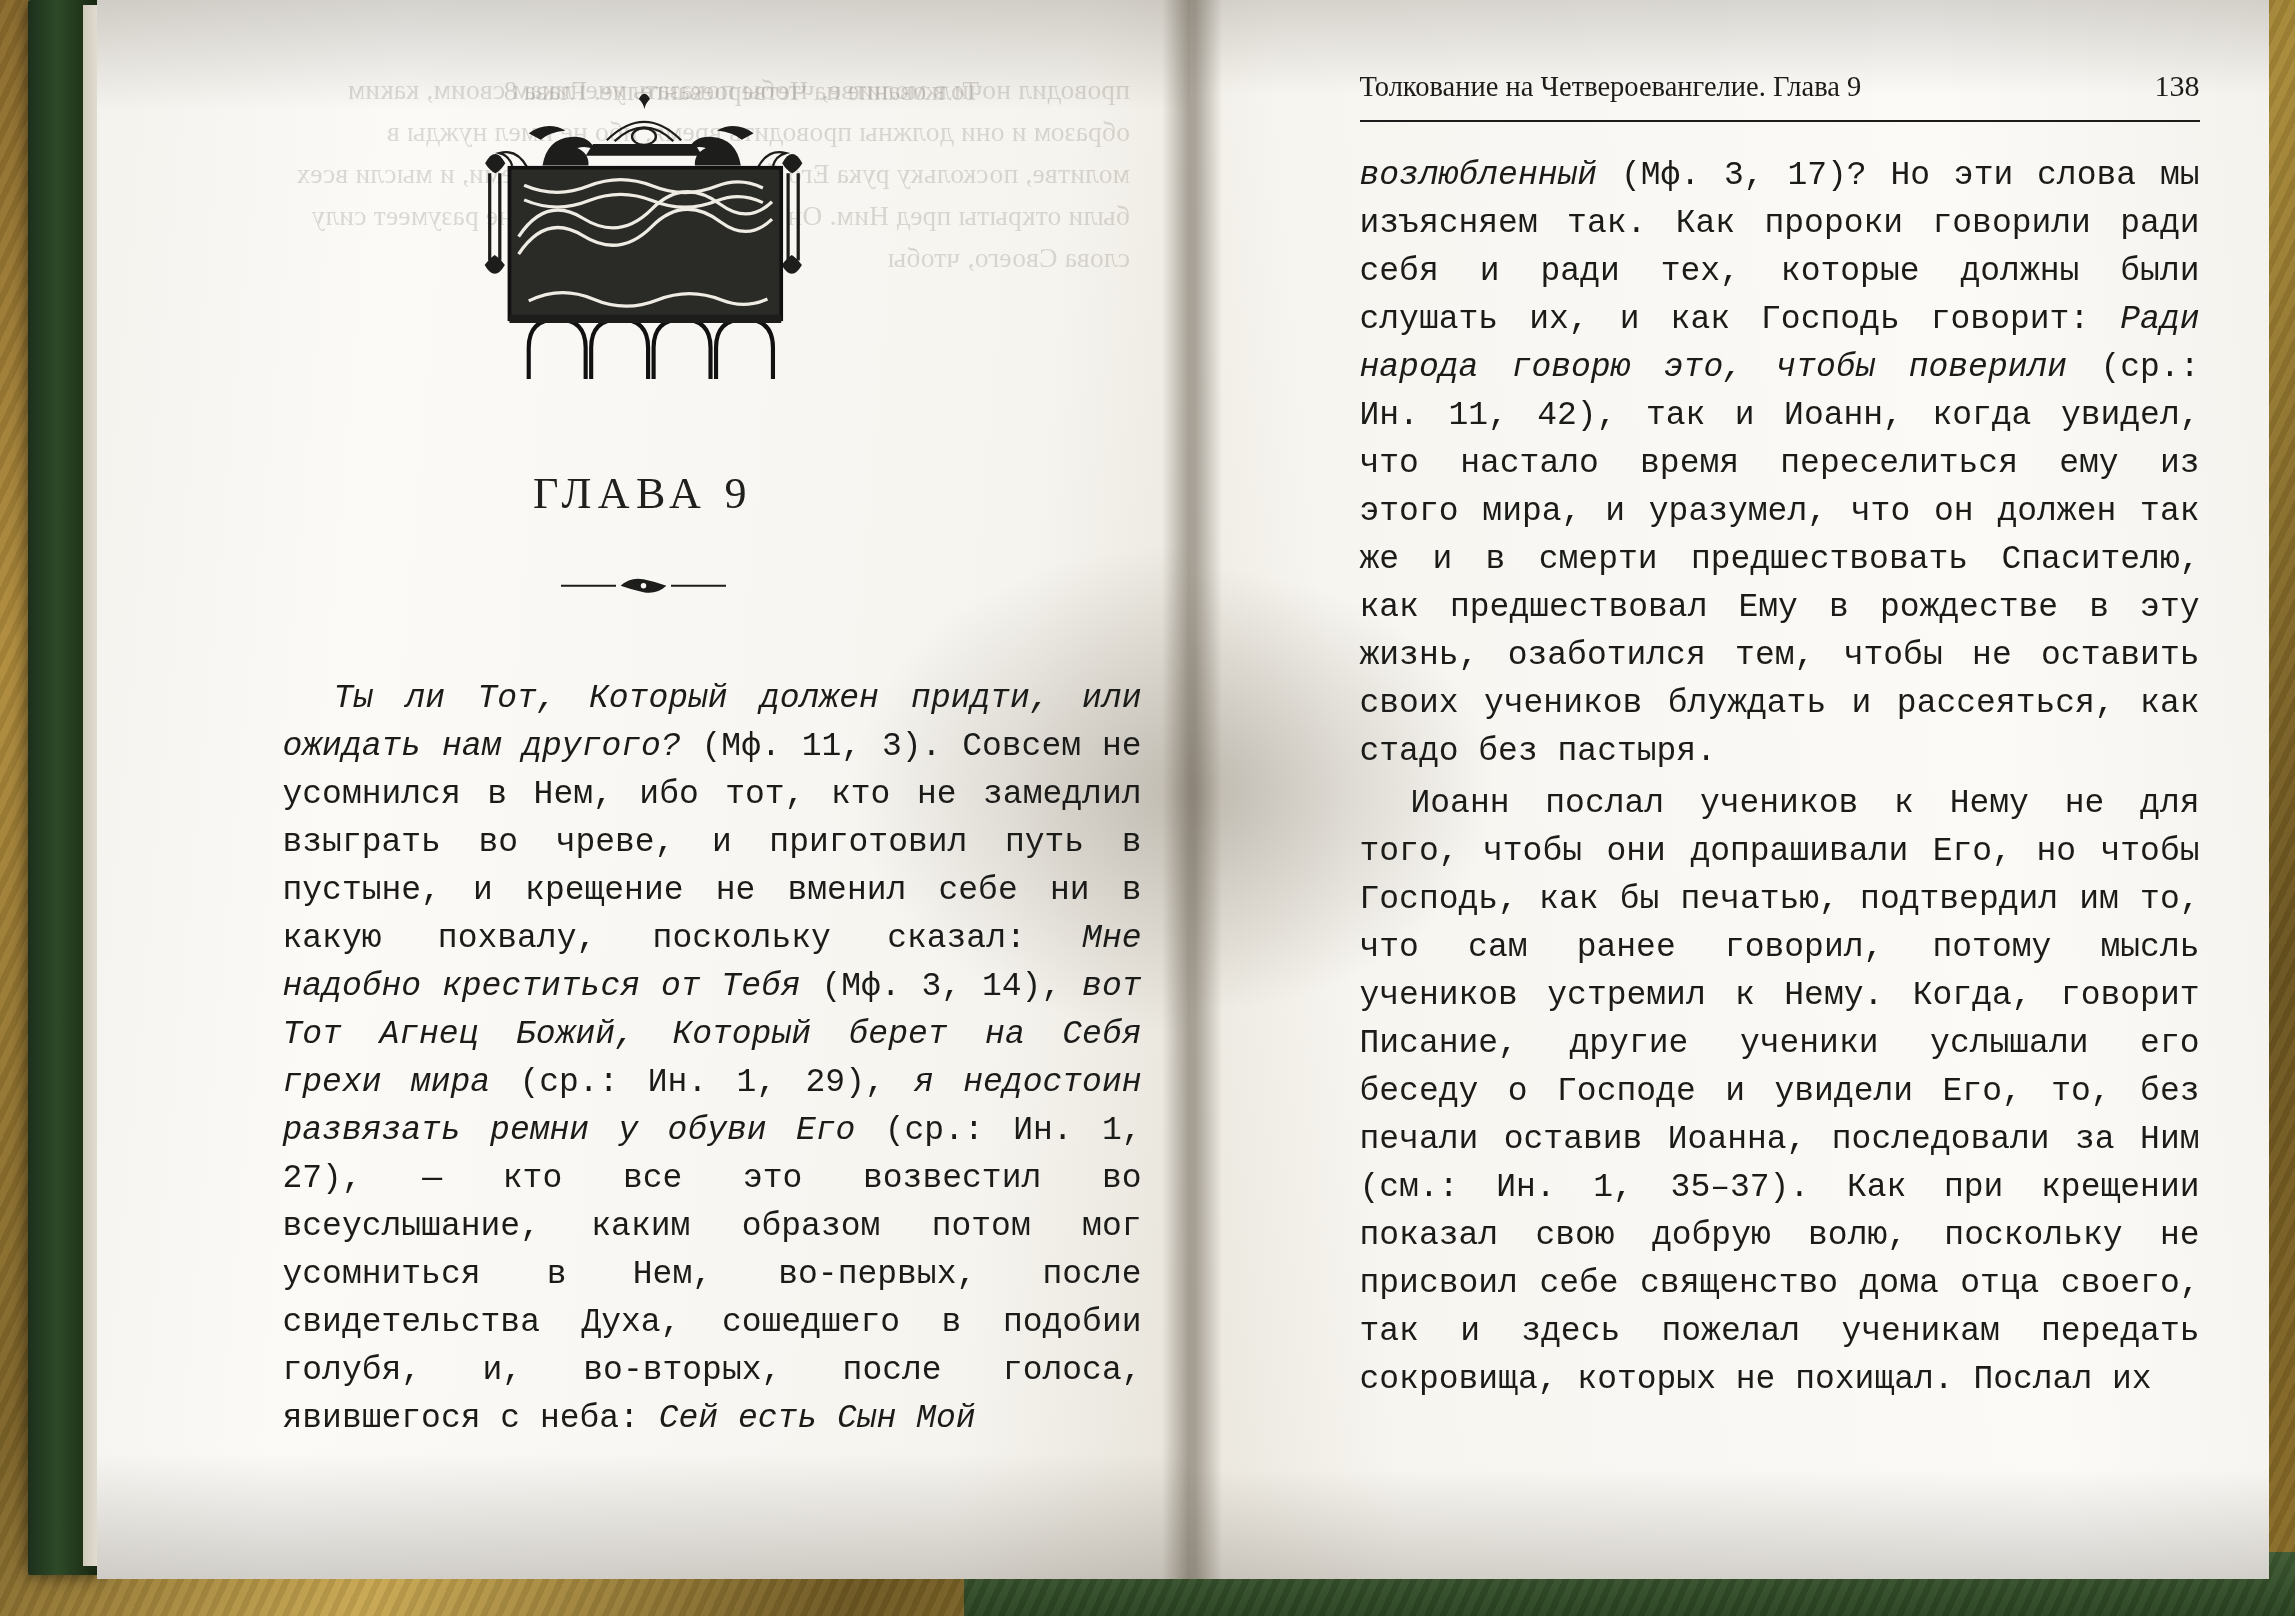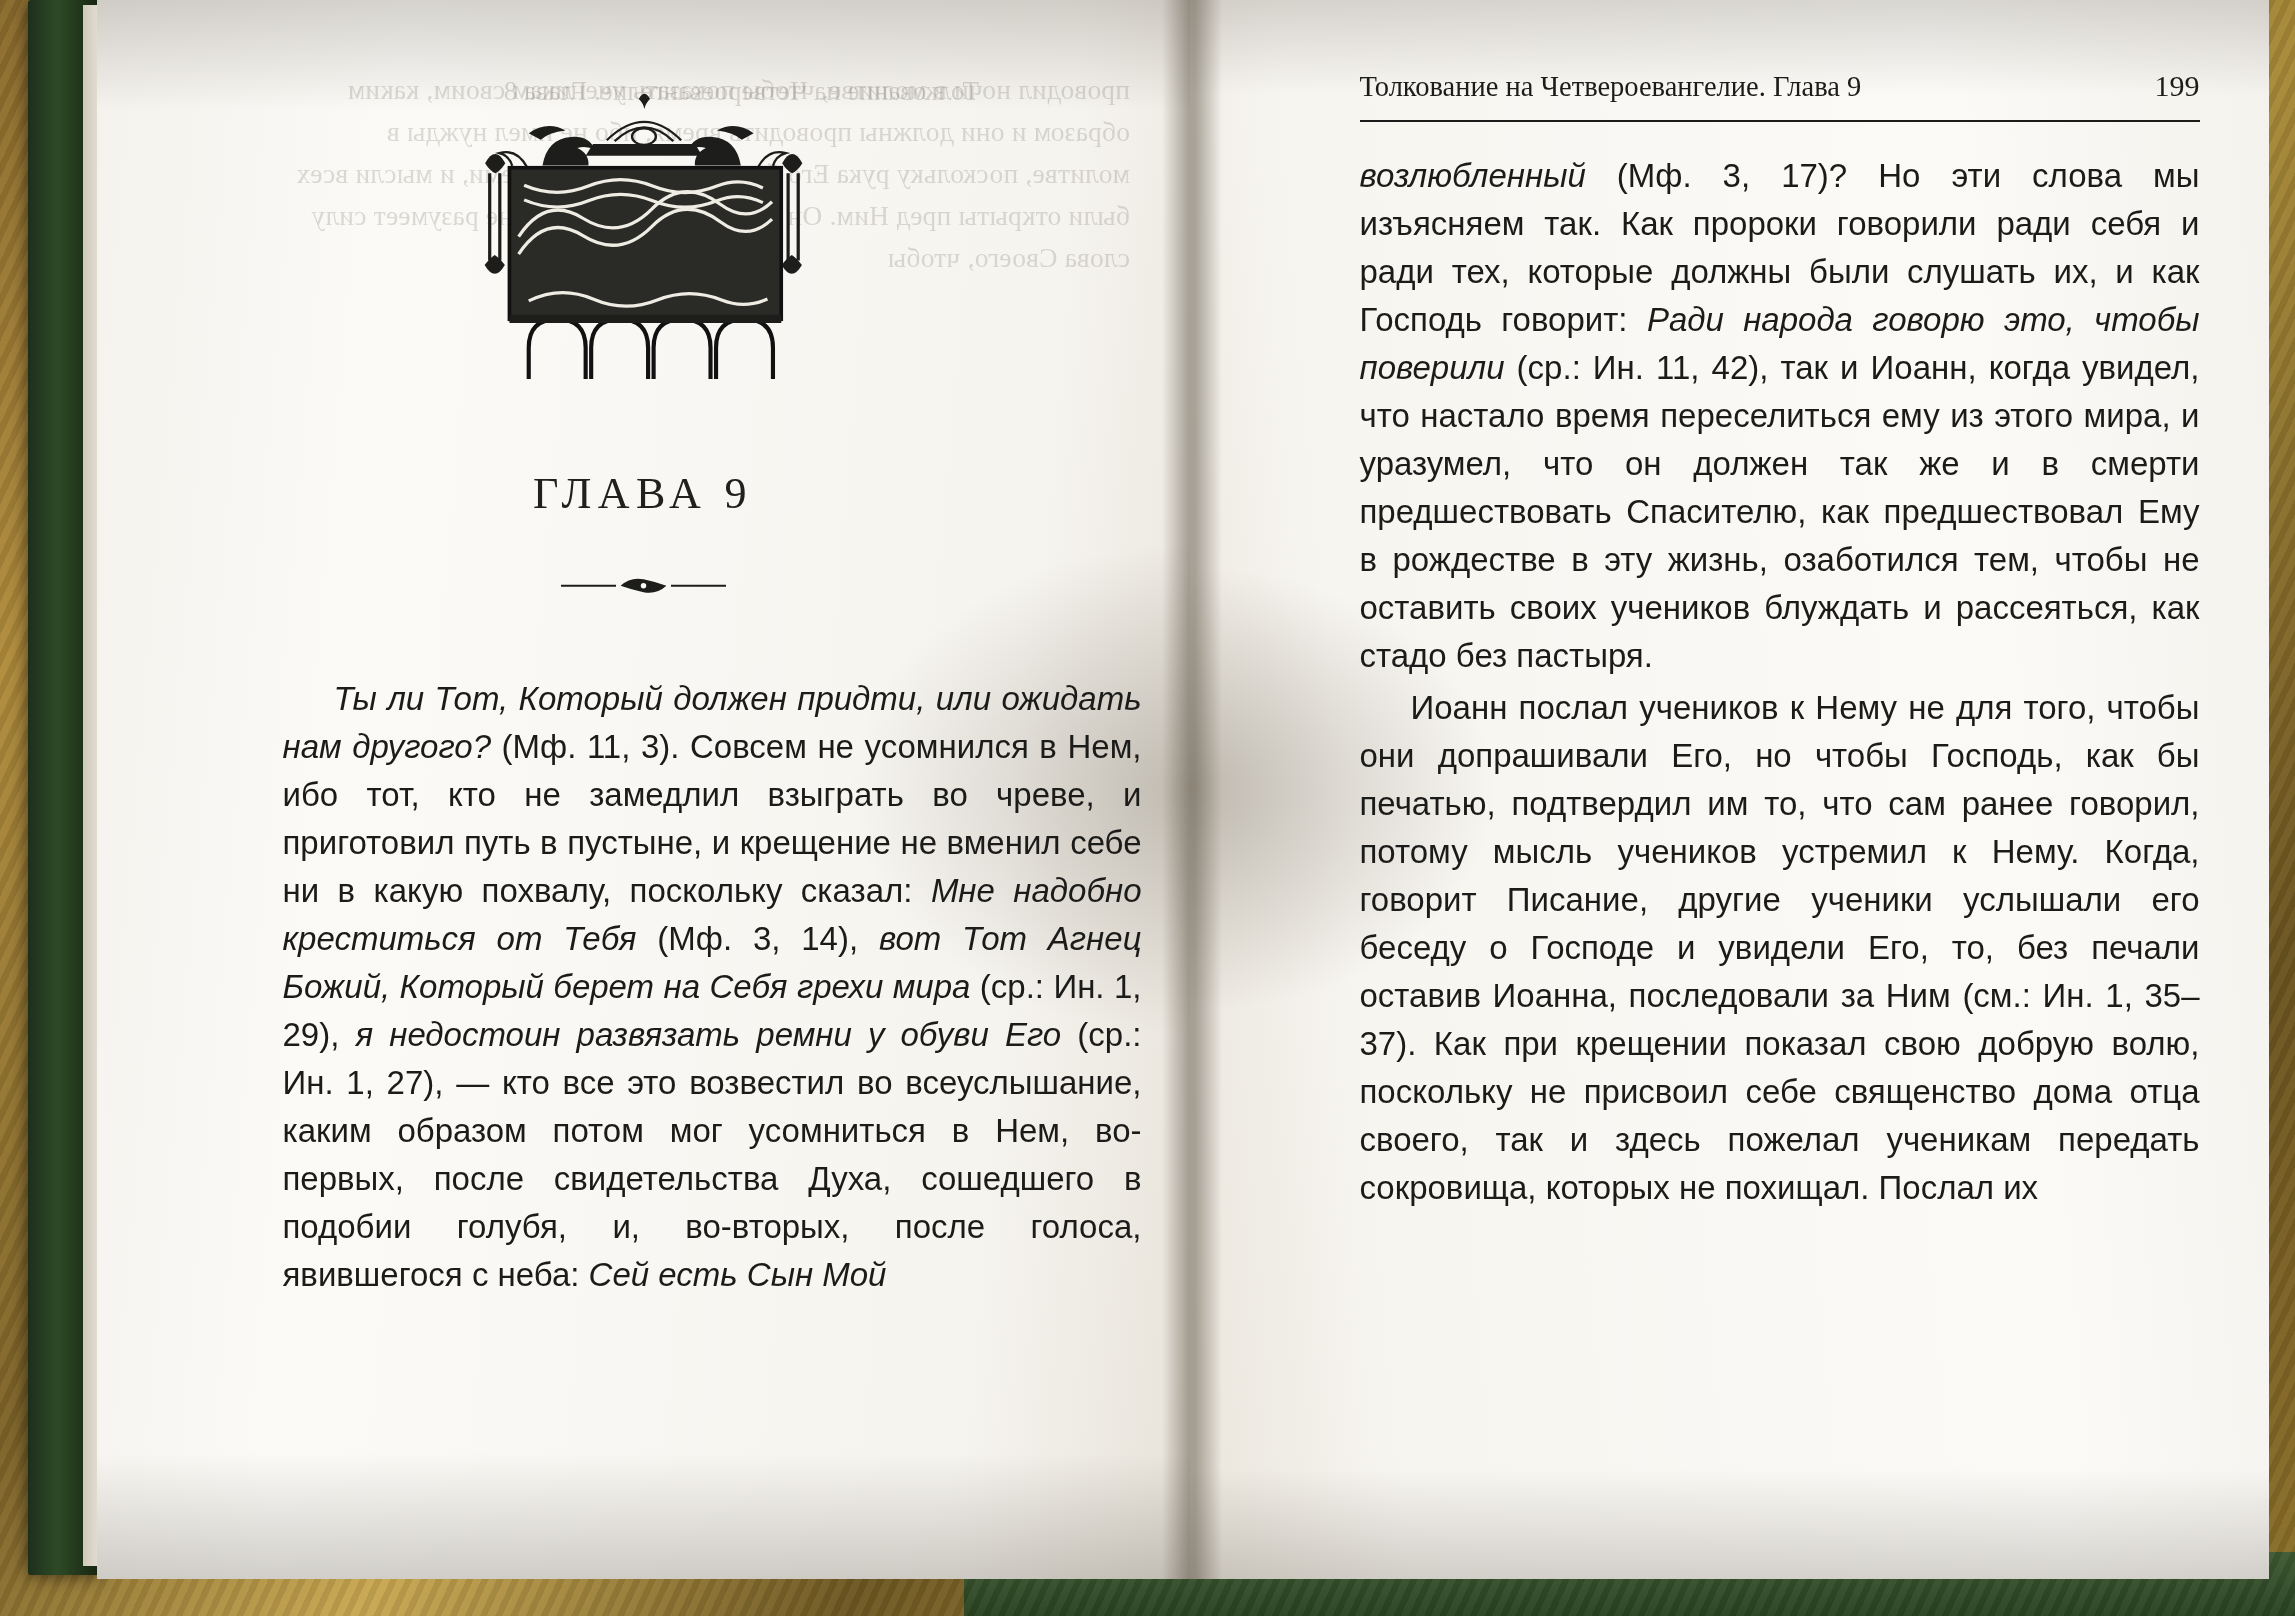--- a/index.html
+++ b/index.html
@@ -151,21 +151,21 @@
     height: 27.5px;
   }
 
   
   .col {
     position: absolute;
     font-size: 33px;
     line-height: 48px;
     color: #1b1b19;
     text-align: justify;
-    font-family: Liberation Sans, sans-serif;
+    font-family: Liberation Mono, monospace;
   }
   .col-left {
     left: 186px;
     top: 675px;
     width: 859px;
   }
   .col-right {
     left: 1263px;
     top: 152px;
     width: 840px;
@@ -308,21 +308,21 @@
 
       <div class="page-shadow-left"></div>
     </div>
 
     <div class="page page-right">
       <div class="page-shadow-right" style="left:0"></div>
     </div>
 
     <div class="running-head">
       <span>Толкование на Четвероевангелие. Глава 9</span>
-      <span class="folio">199</span>
+      <span class="folio">138</span>
     </div>
     <div class="head-rule"></div>
 
     <div class="col col-right">
         <p><span class="it">возлюбленный</span><span> (Мф. 3, 17)? Но эти слова мы изъясняем так. Как пророки говорили ради себя и ради тех, которые должны были слушать их, и как Господь говорит: </span><span class="it">Ради народа говорю это, чтобы поверили</span><span> (ср.: Ин. 11, 42), так и Иоанн, когда увидел, что настало время переселиться ему из этого мира, и уразумел, что он должен так же и в смерти предшествовать Спасителю, как предшествовал Ему в рождестве в эту жизнь, озаботился тем, чтобы не оставить своих учеников блуждать и рассеяться, как стадо без пастыря.</span></p>
         <p class="indent"><span>Иоанн послал учеников к Нему не для того, чтобы они допрашивали Его, но чтобы Господь, как бы печатью, подтвердил им то, что сам ранее говорил, потому мысль учеников устремил к Нему. Когда, говорит Писание, другие ученики услышали его беседу о Господе и увидели Его, то, без печали оставив Иоанна, последовали за Ним (см.: Ин. 1, 35–37). Как при крещении показал свою добрую волю, поскольку не присвоил себе священство дома отца своего, так и здесь пожелал ученикам передать сокровища, которых не похищал. Послал их</span></p>
       </div>
 
     <div class="gutter"></div>
   </div>

